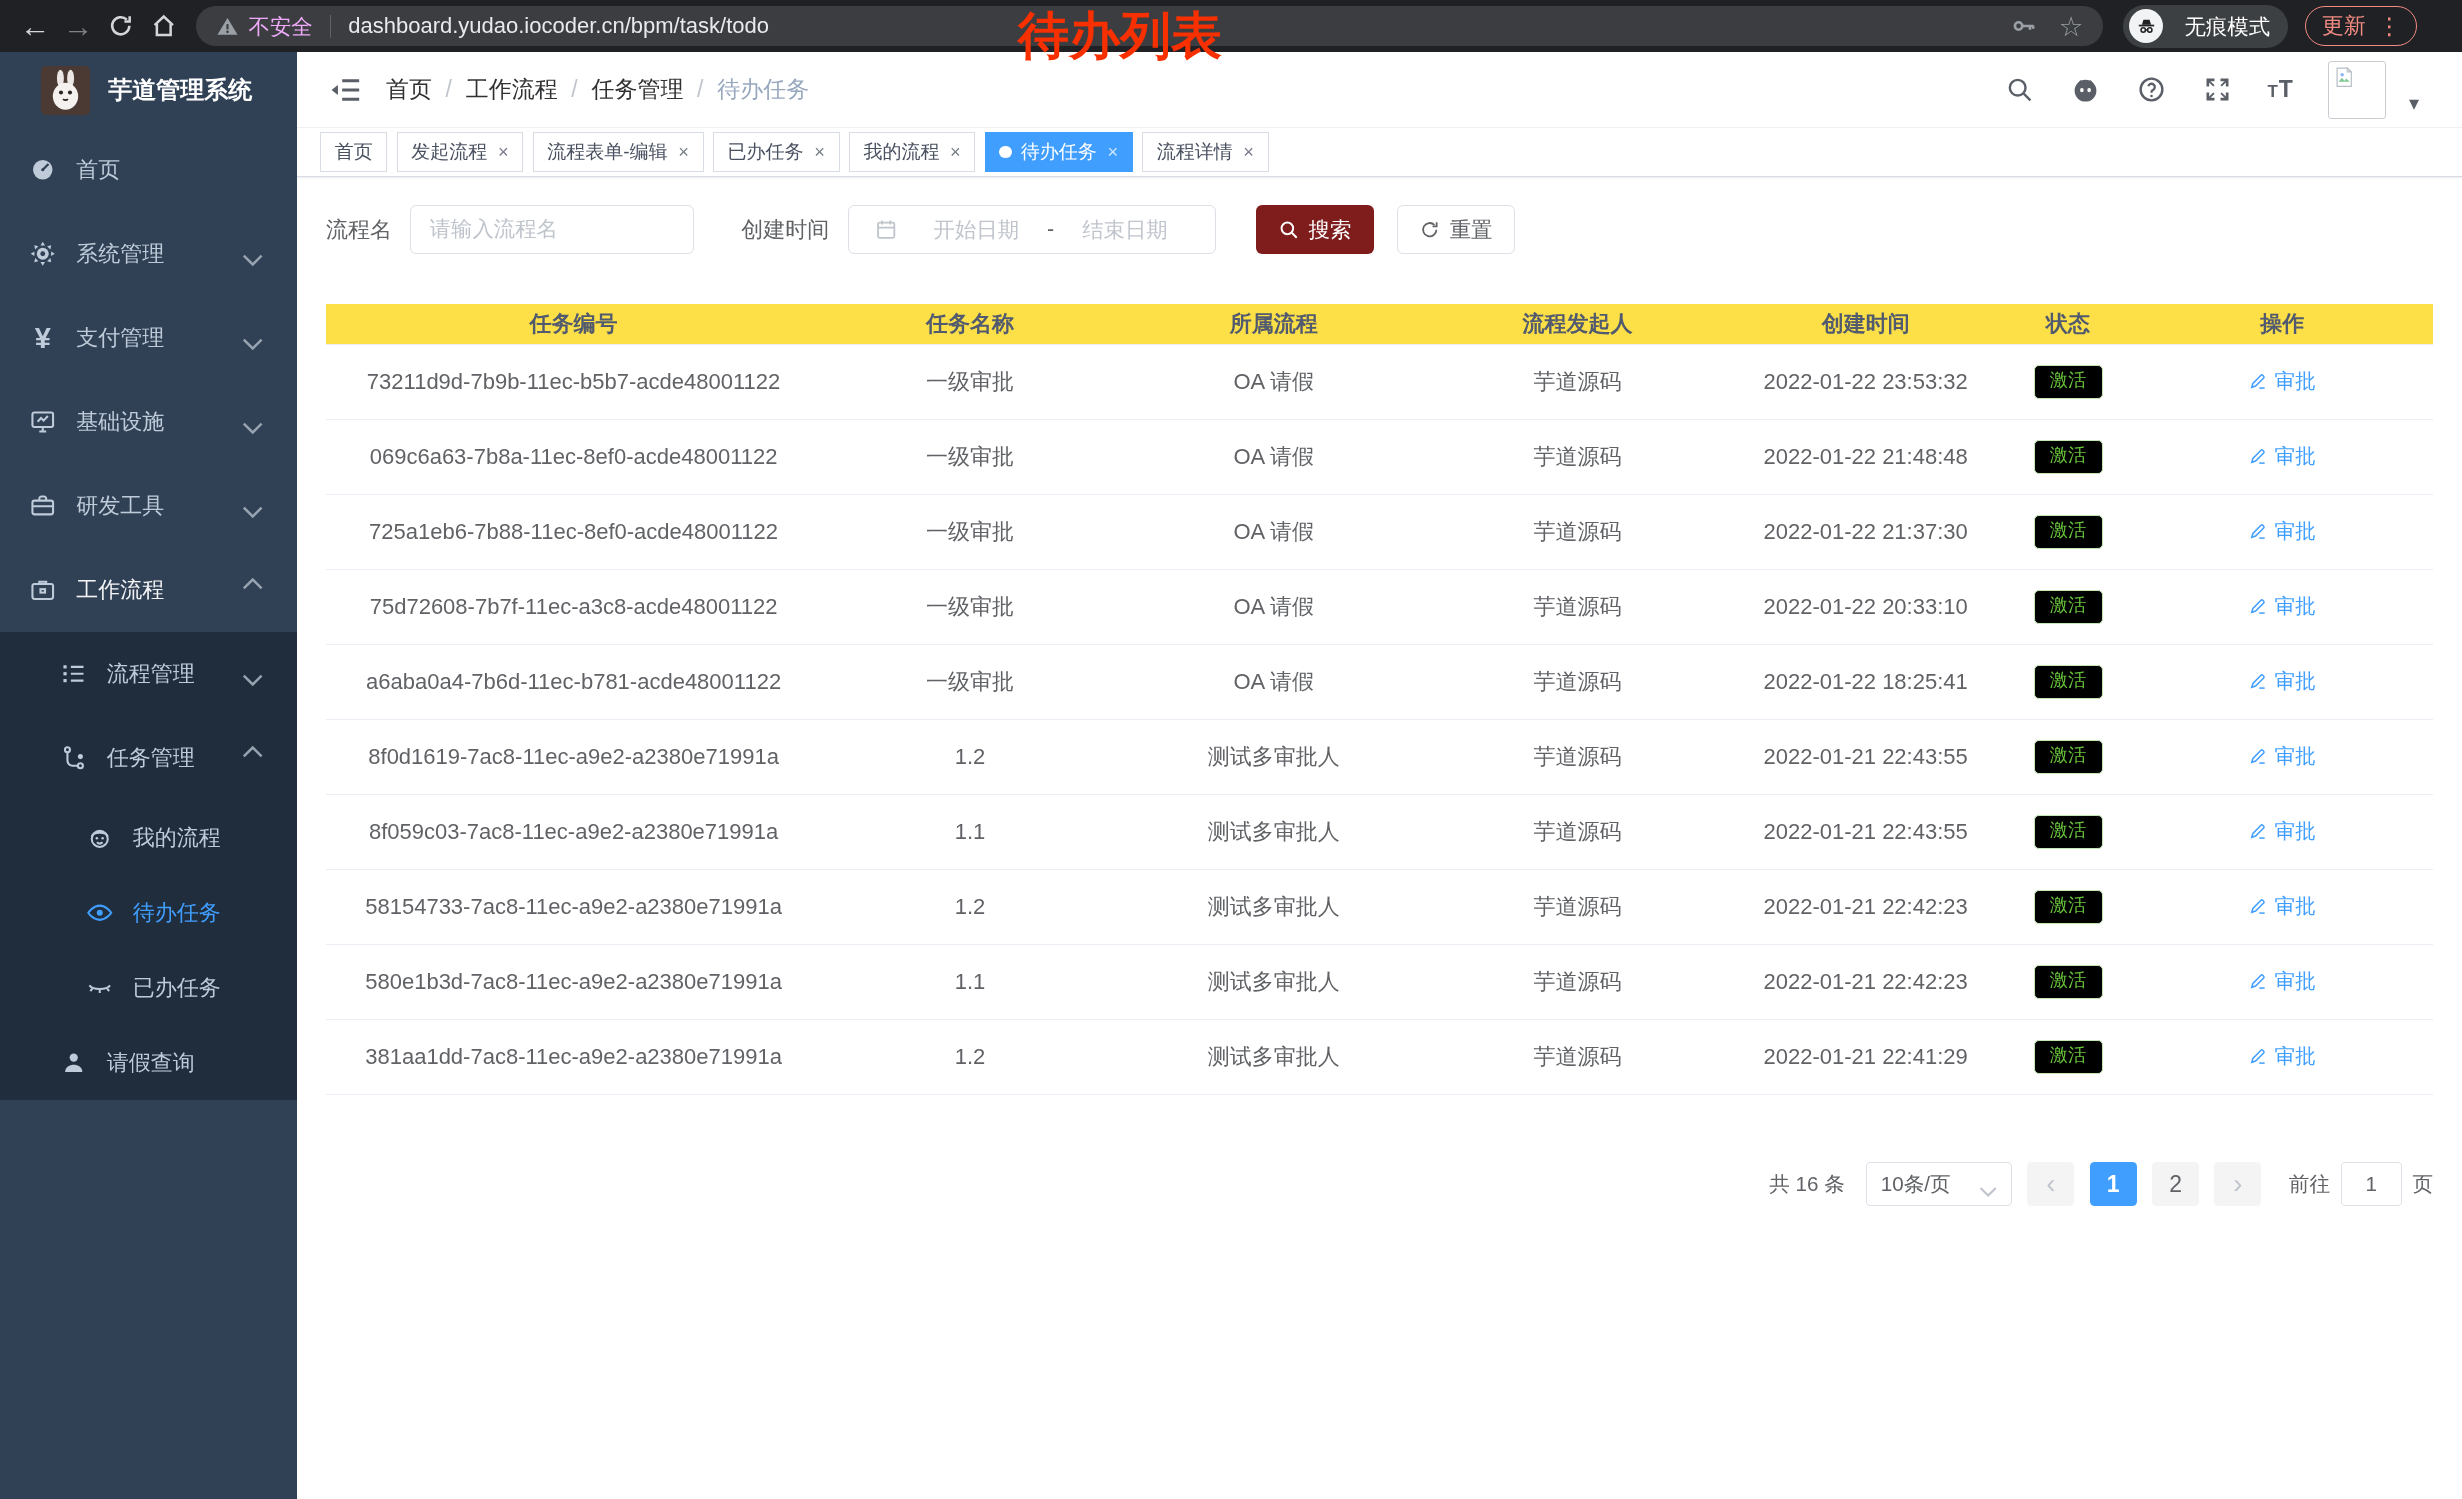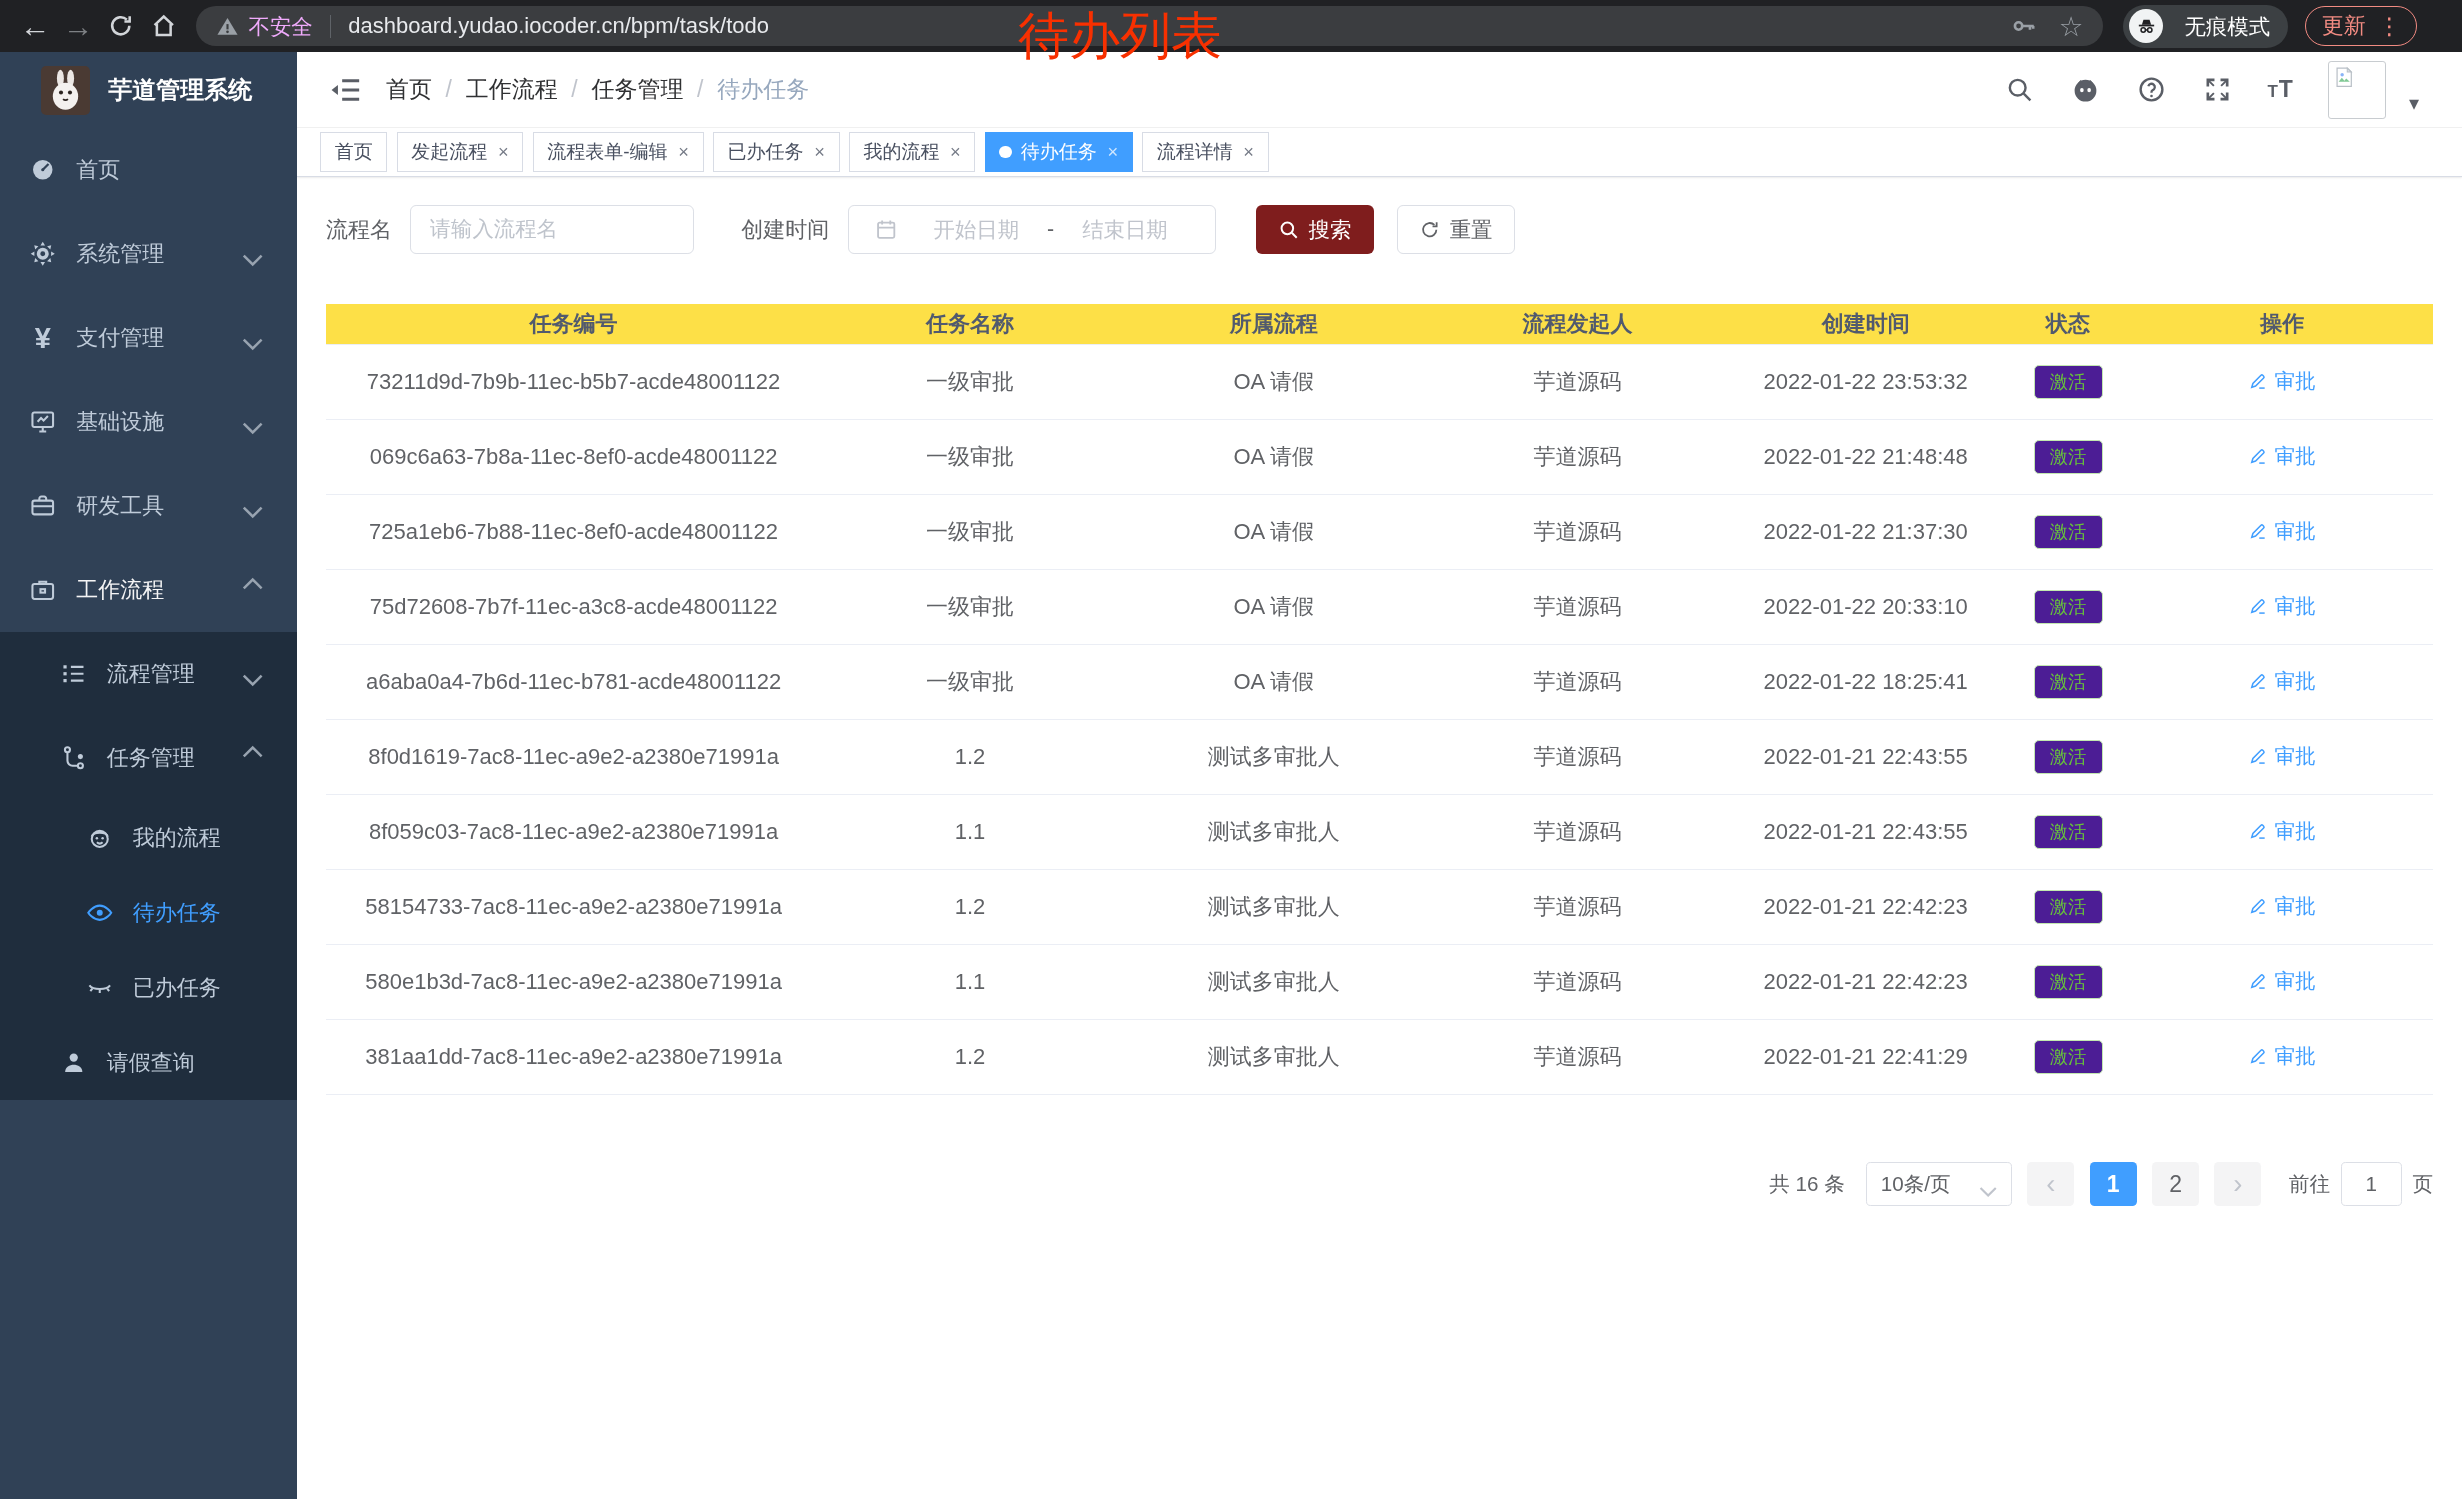--- a/index.html
+++ b/index.html
@@ -15,21 +15,21 @@
   .addr-warn { display:flex; align-items:center; gap:9.2px; color:#f0abfc; font-size:21.4px; }
   .addr-div { width:1.5px; height:23px; background:#5f6368; margin:0 17px; }
   .addr-url { color:#e8eaed; font-size:22px; flex:1 1 auto; white-space:nowrap; overflow:hidden; }
   .addr-icons { display:flex; align-items:center; gap:21.4px; color:#9aa0a6; }
   .incog { margin-left:20px; height:43px; border-radius:21.4px; background:#3c4043; display:flex; align-items:center; gap:21px; padding:0 18.3px 0 6.1px; color:#fff; font-size:21.4px; flex:0 0 auto; }
   .incog-circ { width:34px; height:34px; border-radius:50%; background:#f1f3f4; display:flex; align-items:center; justify-content:center; }
   .update-pill { margin-left:17px; height:40px; border:1.5px solid #f28b82; border-radius:20px; color:#f28b82; display:flex; align-items:center; gap:12.2px; padding:0 15.3px; font-size:22px; background:none; flex:0 0 auto; }
   .update-dots { font-size:23px; letter-spacing:0; }
 
   
-  .overlay-note { position:absolute; left:1018px; top:1.5px; font-size:51px; font-weight:400; color:#f83000; z-index:99; white-space:nowrap; }
+  .overlay-note { position:absolute; left:1018px; top:1.5px; font-size:51px; font-weight:700; color:#f83000; z-index:99; white-space:nowrap; }
 
   
   .sidebar { position:absolute; top:52px; left:0; width:297px; bottom:0; background:#304156; color:#bfcbd9; z-index:10; }
   .logo-row { height:76px; display:flex; align-items:center; padding-left:41px; gap:18.3px; }
   .logo-img { width:49px; height:49px; flex:0 0 auto; }
   .logo-title { color:#fff; font-size:24px; font-weight:700; white-space:nowrap; }
   .mi { position:relative; display:flex; align-items:center; font-size:22px; cursor:pointer; white-space:nowrap; }
   .h110 { height:84px; } .h98 { height:75px; }
   .p1 { padding-left:27.5px; } .p2 { padding-left:58px; } .p3 { padding-left:84px; }
   .mic { width:30.5px; height:30.5px; display:inline-flex; align-items:center; justify-content:center; margin-right:18.3px; flex:0 0 auto; color:#bfcbd9; }
@@ -78,21 +78,21 @@
   .dr-part { flex:1 1 0; text-align:center; white-space:nowrap; }
   .dr-sep { color:#606266; flex:0 0 auto; }
   .btn { height:49px; border-radius:6.1px; font-size:21.4px; display:inline-flex; align-items:center; gap:9.2px; padding:0 21.4px; cursor:pointer; border:0.8px solid transparent; font-family:inherit; }
   .btn svg { width:21.4px; height:21.4px; }
   .btn-primary { background:#7f1d1d; color:#fff; margin-left:40px; }
   .btn-plain { background:#fff; color:#606266; border-color:#dcdfe6; margin-left:23px; }
 
   table.grid { width:100%; margin-top:49px; border-collapse:collapse; table-layout:fixed; font-size:22px; color:#606266; }
   table.grid th { height:41px; background:#fde047; color:#515a6e; font-weight:600; font-size:22px; text-align:center; border-bottom:0.8px solid #ebeef5; white-space:nowrap; }
   table.grid td { height:75px; text-align:center; border-bottom:0.8px solid #ebeef5; white-space:nowrap; overflow:hidden; }
-  .tag-success { display:inline-block; padding:5.3px 15.3px; font-size:18.3px; line-height:1.2; color:#67c23a; background:#4c1d95; border:0.8px solid #c2e7b0; border-radius:5px; }
+  .tag-success { display:inline-block; padding:5.3px 15.3px; font-size:18.3px; line-height:1.2; color:#67c23a; background:#000000; border:0.8px solid #c2e7b0; border-radius:5px;font-family:Liberation Mono, monospace; }
   .op-link { color:#409eff; font-size:20.6px; display:inline-flex; align-items:center; gap:6.1px; cursor:pointer; text-decoration:none; }
   .op-link svg { width:20px; height:20px; }
 
   .pagination { margin-top:67px; display:flex; justify-content:flex-end; align-items:center; font-size:20.6px; color:#606266; }
   .pg-total { margin-right:21.4px; font-weight:400; }
   .pg-size { width:146px; height:44px; border:0.8px solid #dcdfe6; border-radius:4.6px; display:flex; align-items:center; justify-content:space-between; padding:0 13.7px; color:#606266; cursor:pointer; }
   .pg-size .chevsm { width:18.3px; height:11.4px; color:#c0c4cc; }
   .pg-size .chevsm svg { width:18.3px; height:11.4px; }
   .pg-btn { min-width:47px; height:44px; border:none; border-radius:4.6px; background:#f4f4f5; color:#606266; font-size:23px; margin-left:15.3px; display:inline-flex; align-items:center; justify-content:center; cursor:pointer; font-family:inherit; }
   .pg-arrow { color:#c0c4cc; font-size:27.5px; }

